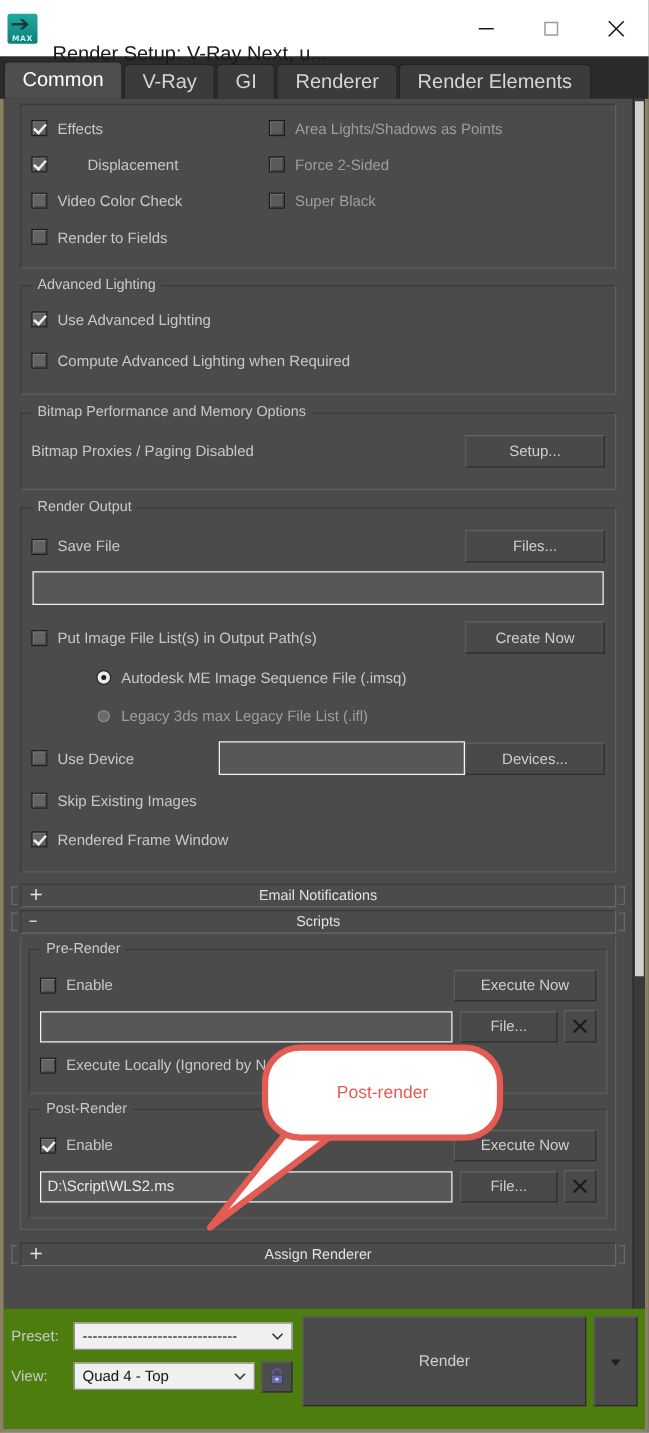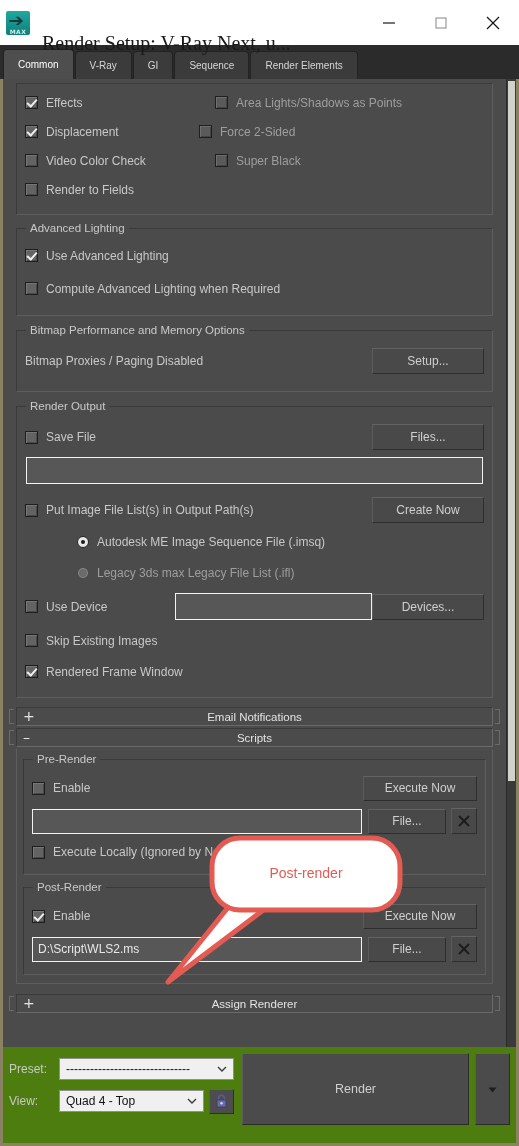--- a/index.html
+++ b/index.html
@@ -58,23 +58,23 @@
     left: 0; right: 0; bottom: 0px;
     text-align: center;
     font-size: 6px;
     letter-spacing: 0.5px;
     color: #cfeeee;
     font-family: "DejaVu Sans", sans-serif;
     font-weight: bold;
   }
   .title-text {
     margin-left: 12px;
-    font-size: 20px;
+    font-size: 16px;
     color: #1a1a1a;
-    font-family: Liberation Serif, serif;
+    font-family: Liberation Sans, sans-serif;
     white-space: nowrap;
     overflow: hidden;
     flex: 1 1 auto;
     margin-top: 42px;
   }
   .winbtns { display: flex; align-items: center; flex: 0 0 auto; height: 45px; }
   .winbtn {
     width: 52px; height: 45px;
     display: flex; align-items: center; justify-content: center;
     color: #1a1a1a;
@@ -90,21 +90,21 @@
     flex: 0 0 auto;
     padding-left: 3px;
     box-sizing: border-box;
     position: relative;
     z-index: 4;
   }
   .tab {
     height: 28px;
     line-height: 28px;
     padding: 0 14px;
-    font-size: 10px;
+    font-size: 16px;
     color: #d6d6d6;
     background: #3b3b3b;
     border: 1px solid #222;
     border-bottom: none;
     border-radius: 4px 4px 0 0;
     margin-right: 1px;
     box-sizing: border-box;
     white-space: nowrap;
   }
   .tab.active {
@@ -446,42 +446,42 @@
             <line x1="16" y1="4" x2="4" y2="16" stroke="#1a1a1a" stroke-width="1.3"></line>
           </svg>
       </div>
     </div>
   </div>
 
   <div class="tabstrip">
     <div class="tab active">Common</div>
     <div class="tab">V-Ray</div>
     <div class="tab">GI</div>
-    <div class="tab">Sequence</div>
+    <div class="tab">Renderer</div>
     <div class="tab">Render Elements</div>
   </div>
 
   <div class="bodyframe">
 
     <div class="scrollregion">
       <div class="scrollinner">
 
         <div class="group noheader" style="margin-top:4px;padding-top:4px;">
           <div class="row">
             <div style="width:190px;" class="cbrow">
               <span class="chk on"></span>
               <span class="lbl">Effects</span>
             </div>
             <div class="cbrow">
               <span class="chk dim"></span>
               <span class="lbl dim">Area Lights/Shadows as Points</span>
             </div>
           </div>
           <div class="row">
-            <div style="width:174px;" class="cbrow">
+            <div style="width:190px;gap:24px;" class="cbrow">
               <span class="chk on"></span>
               <span class="lbl">Displacement</span>
             </div>
             <div class="cbrow">
               <span class="chk dim"></span>
               <span class="lbl dim">Force 2-Sided</span>
             </div>
           </div>
           <div class="row">
             <div style="width:190px;" class="cbrow">

